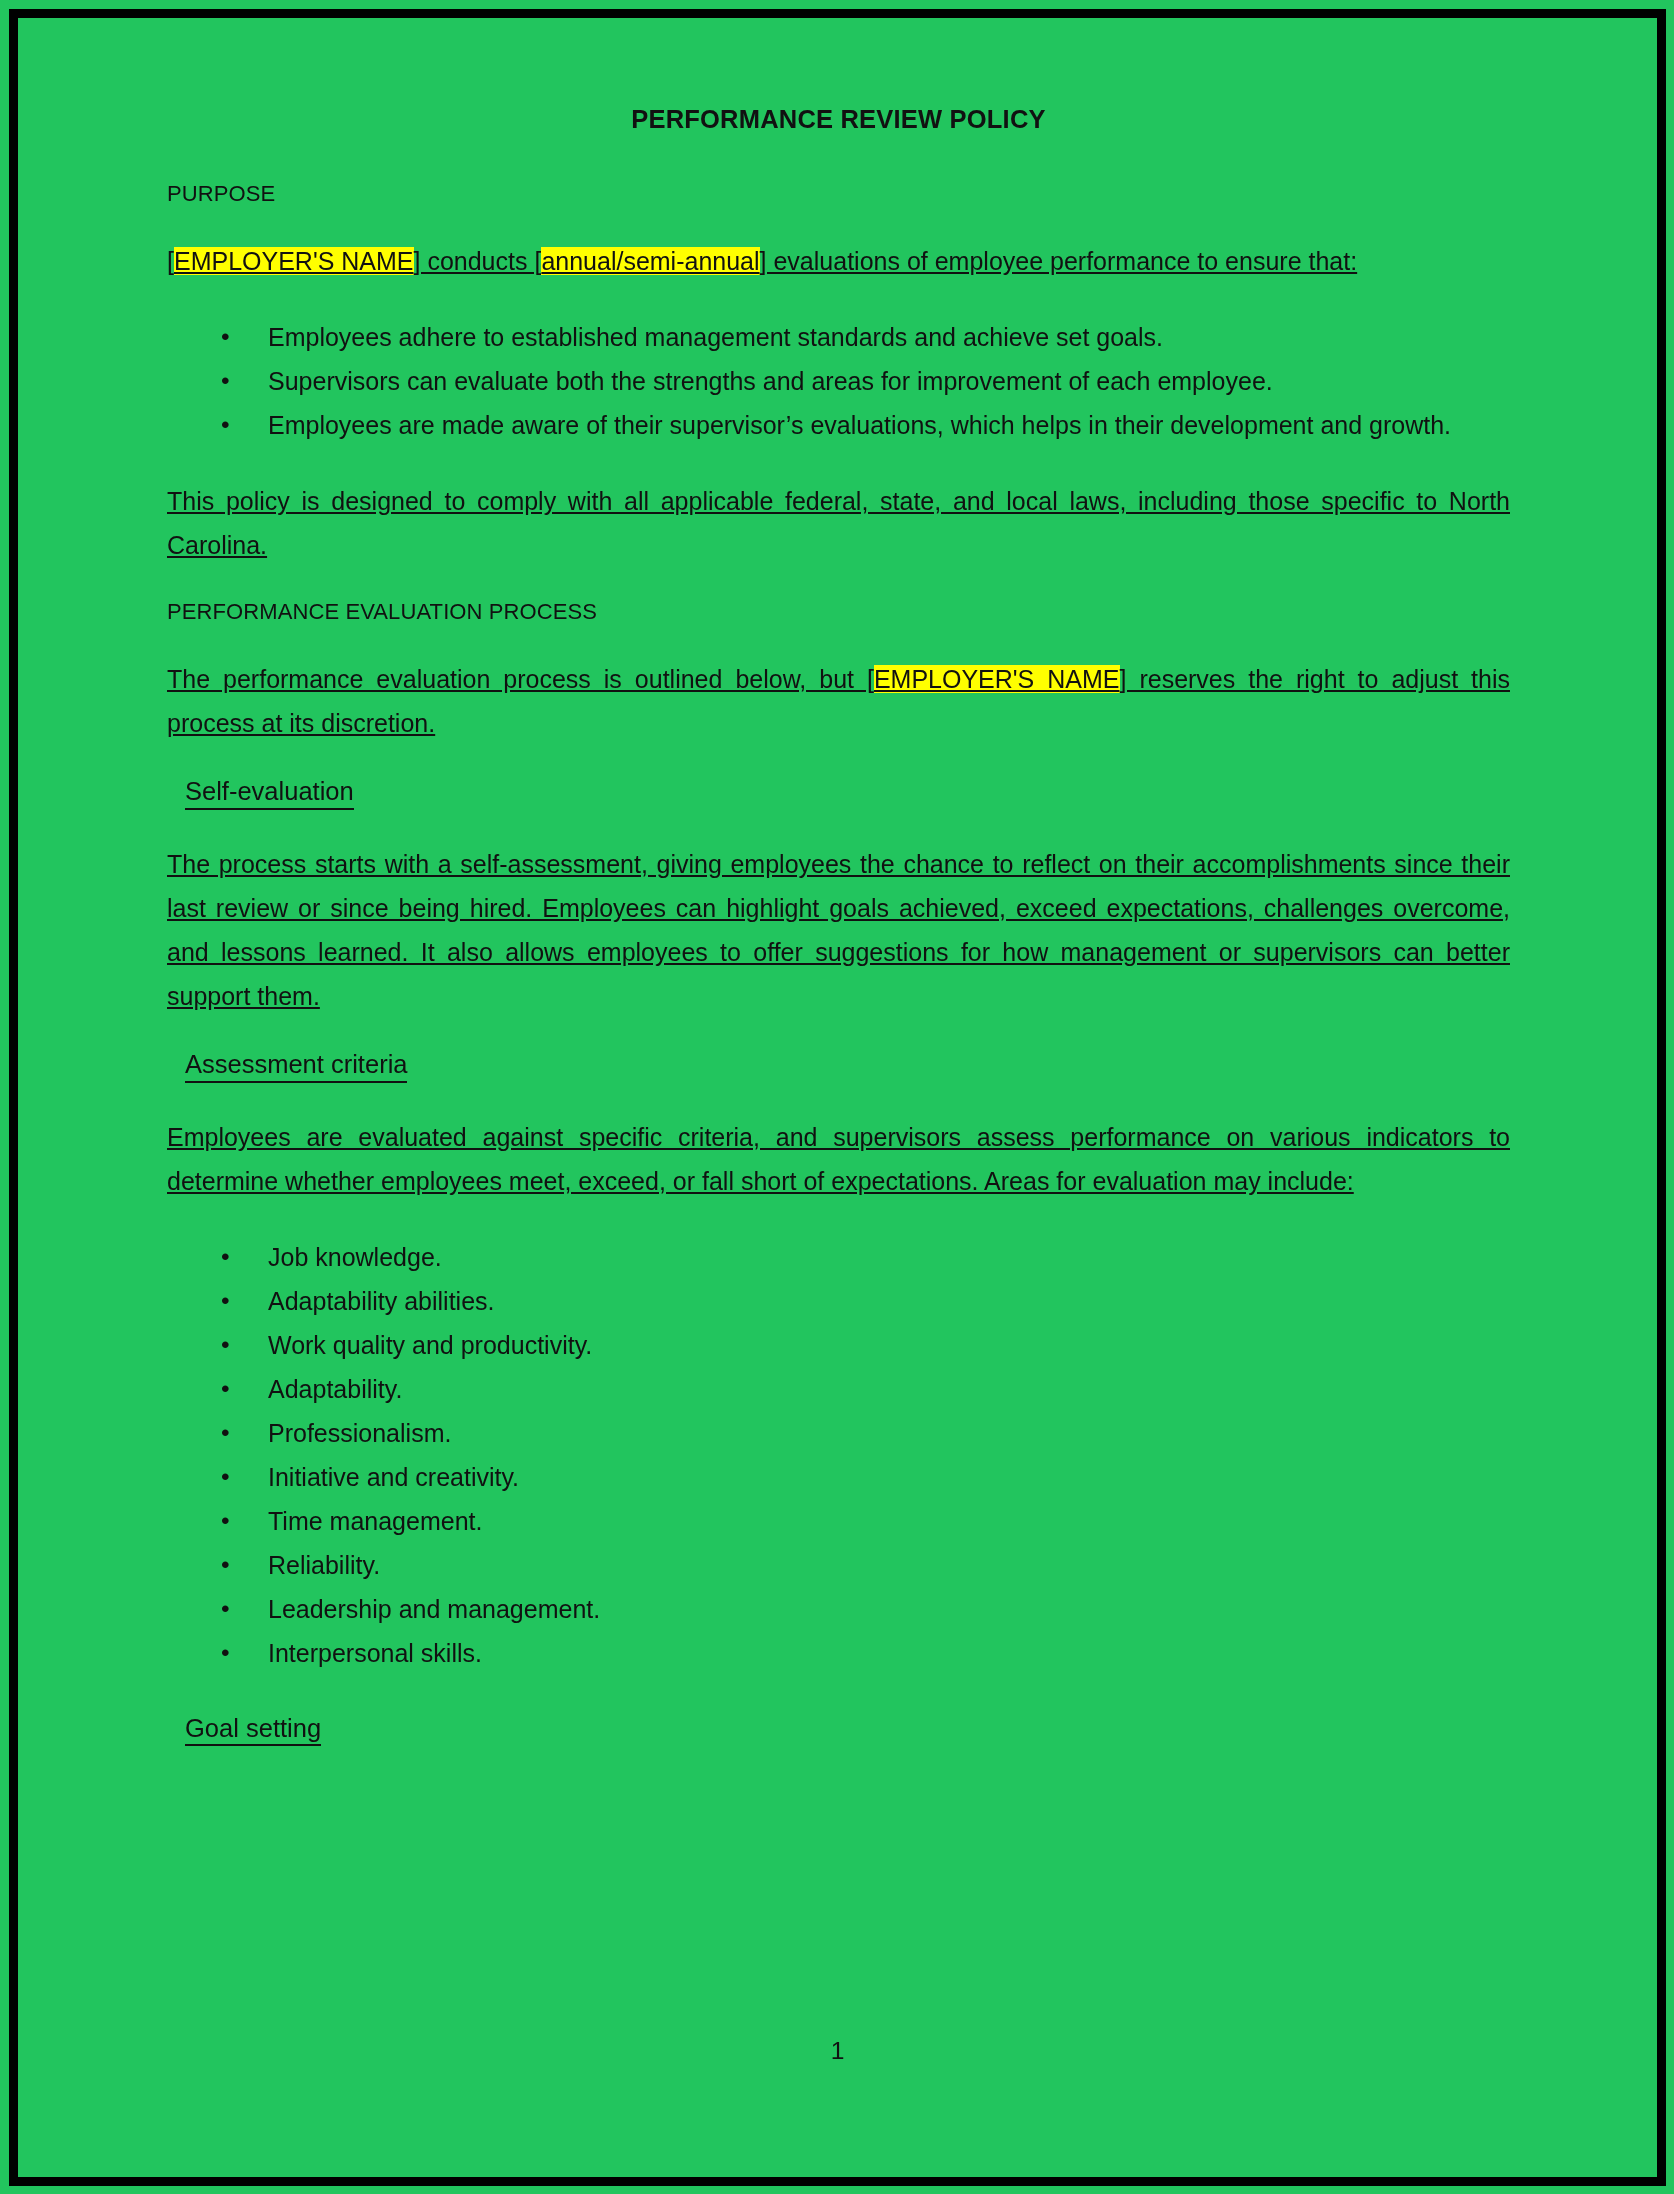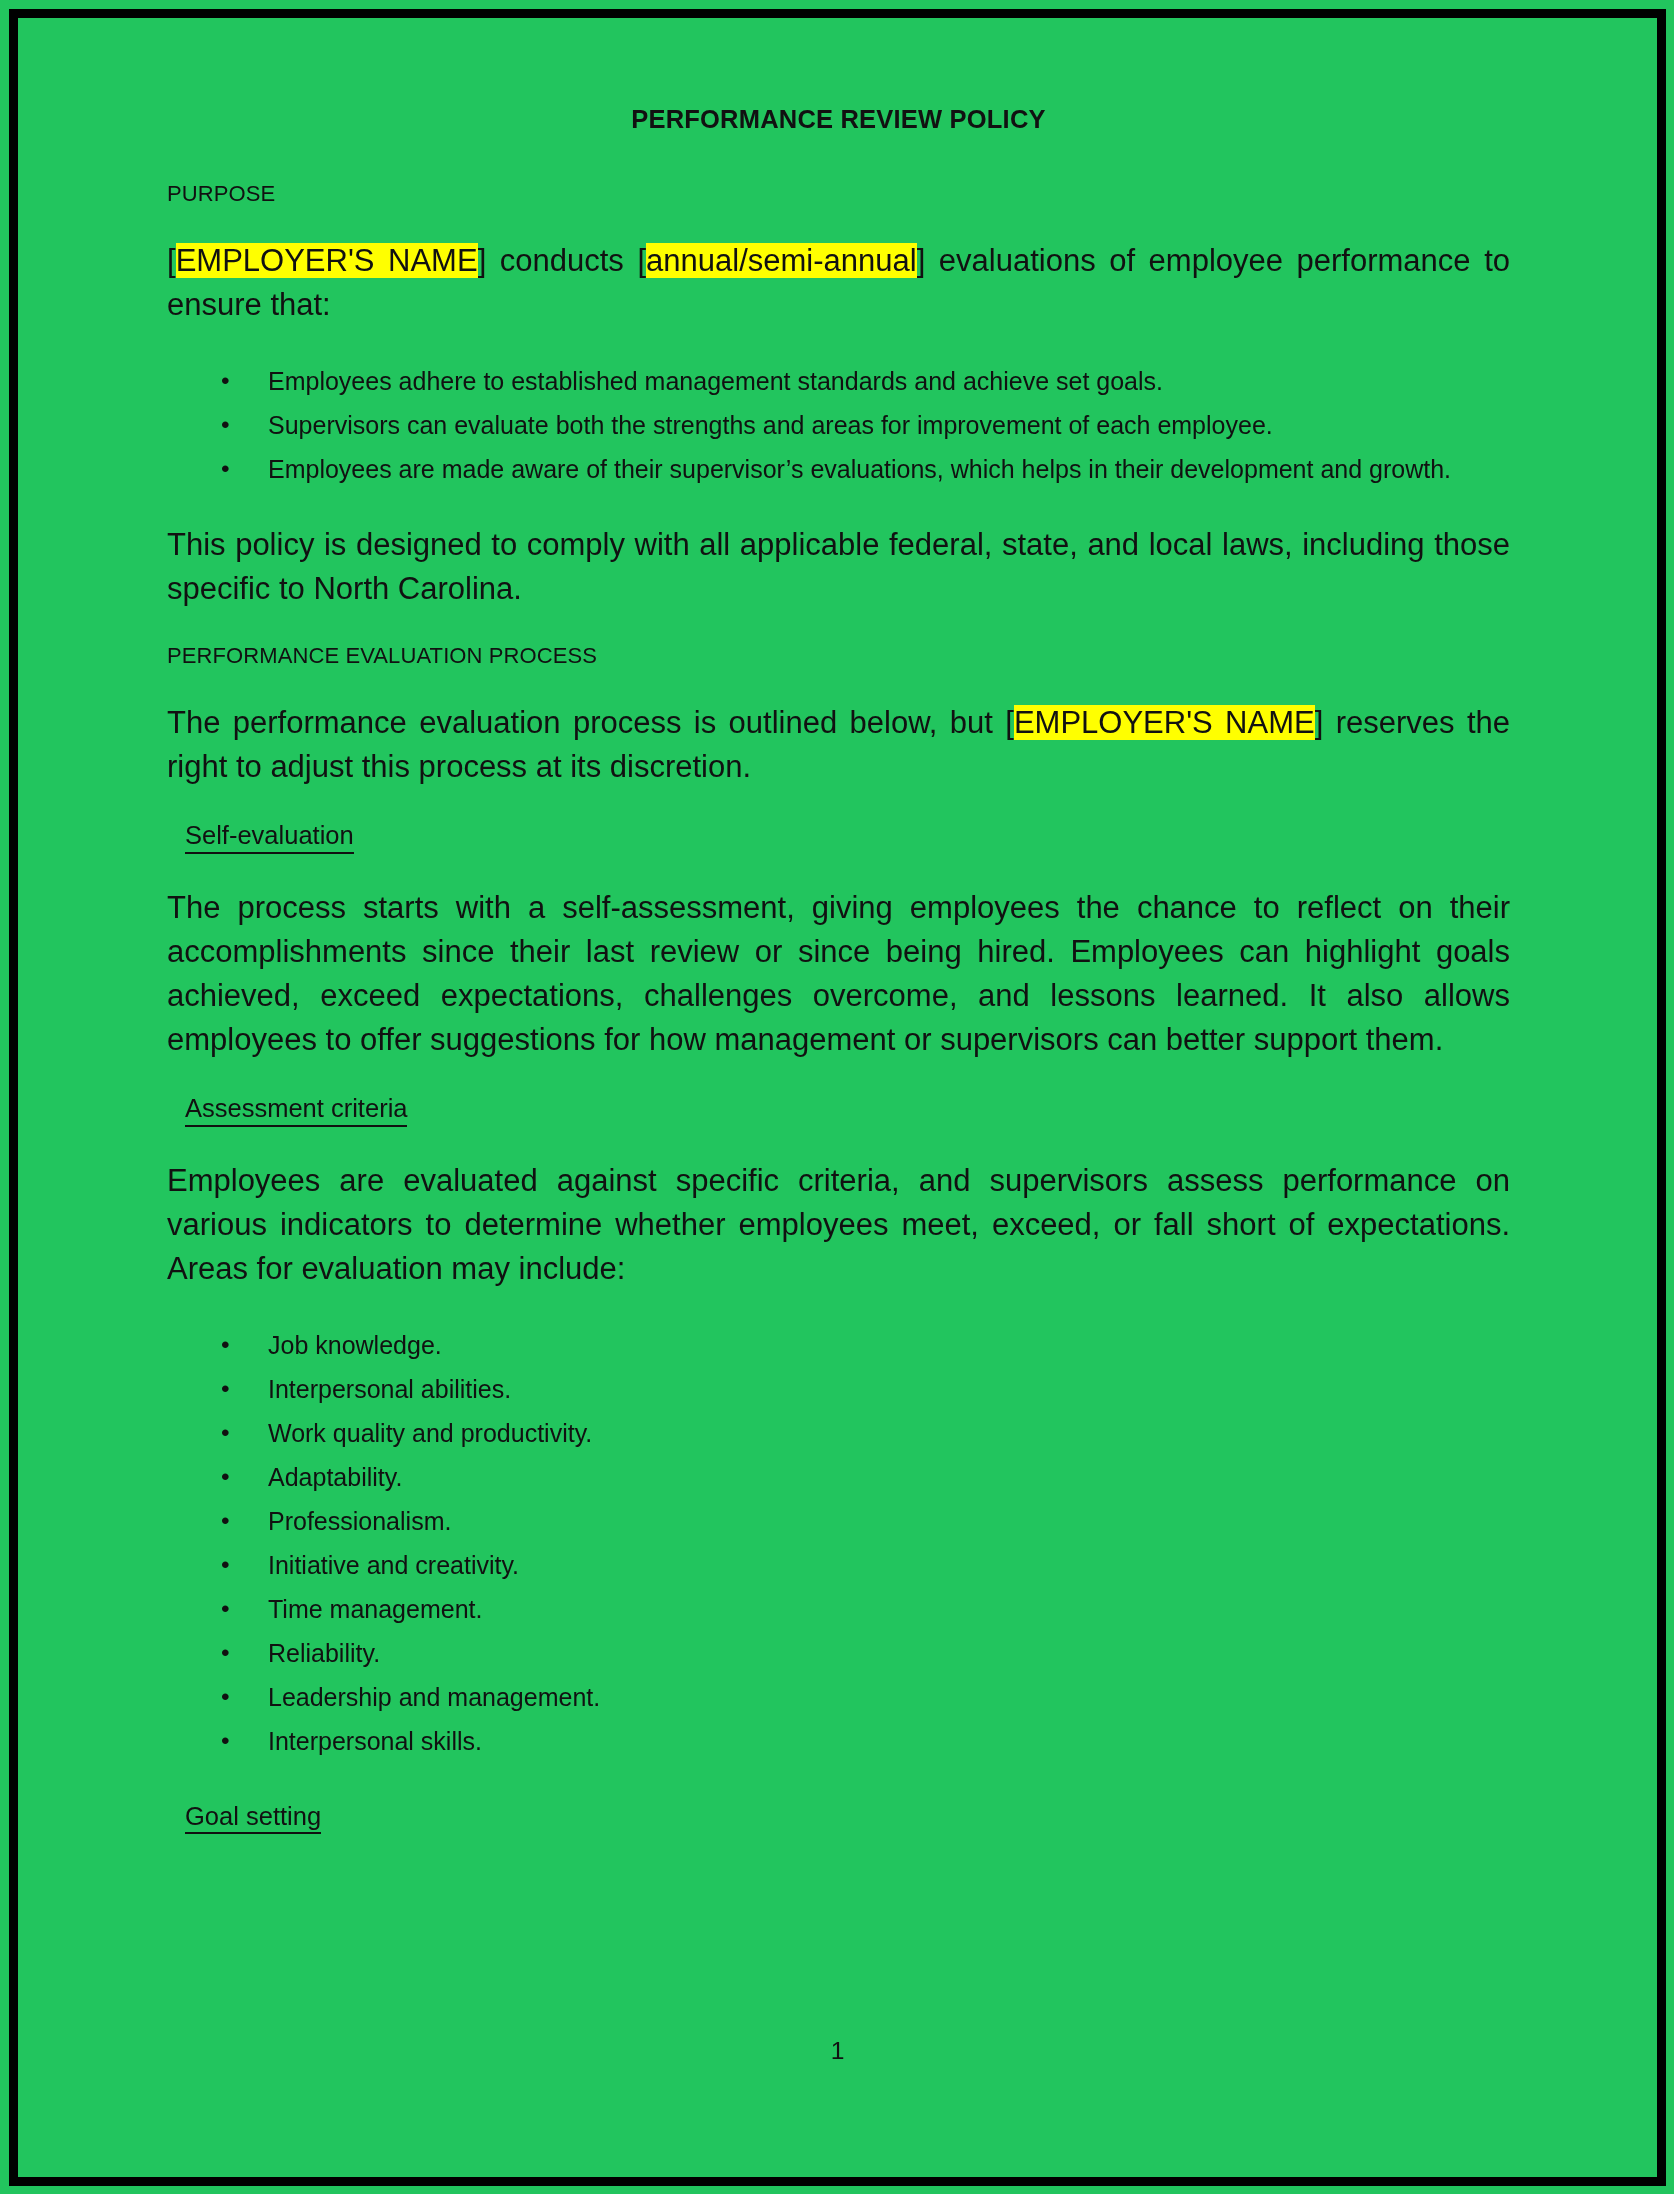--- a/index.html
+++ b/index.html
@@ -64,26 +64,27 @@
     border-bottom: 2.2px solid #111111;
     padding-bottom: 1.8px;
   }
 
   .sub-heading-wrap {
     margin: 0 0 32px 0;
   }
   .sub-heading-wrap .sub-heading { margin-bottom: 0; }
 
   p.body {
-    font-size: 31px;
+    font-size: 25px;
     line-height: 44px;
     text-align: justify;
     text-justify: inter-word;
     margin: 0 0 32px 0;
     color: #111111;
+    text-decoration: underline;
   }
 
   ul.bullets {
     list-style: none;
     margin: 0 0 32px 0;
     padding: 0;
   }
 
   ul.bullets li {
     position: relative;
@@ -160,21 +161,21 @@
     <p class="body">The process starts with a self-assessment, giving employees the chance to reflect on their accomplishments since their last review or since being hired. Employees can highlight goals achieved, exceed expectations, challenges overcome, and lessons learned. It also allows employees to offer suggestions for how management or supervisors can better support them.</p>
 
     <div class="sub-heading-wrap">
       <span class="sub-heading">Assessment criteria</span>
     </div>
 
     <p class="body">Employees are evaluated against specific criteria, and supervisors assess performance on various indicators to determine whether employees meet, exceed, or fall short of expectations. Areas for evaluation may include:</p>
 
     <ul class="bullets tight">
       <li>Job knowledge.</li>
-      <li>Interpersonal abilities.</li>
+      <li>Adaptability abilities.</li>
       <li>Work quality and productivity.</li>
       <li>Adaptability.</li>
       <li>Professionalism.</li>
       <li>Initiative and creativity.</li>
       <li>Time management.</li>
       <li>Reliability.</li>
       <li>Leadership and management.</li>
       <li>Interpersonal skills.</li>
     </ul>
 

